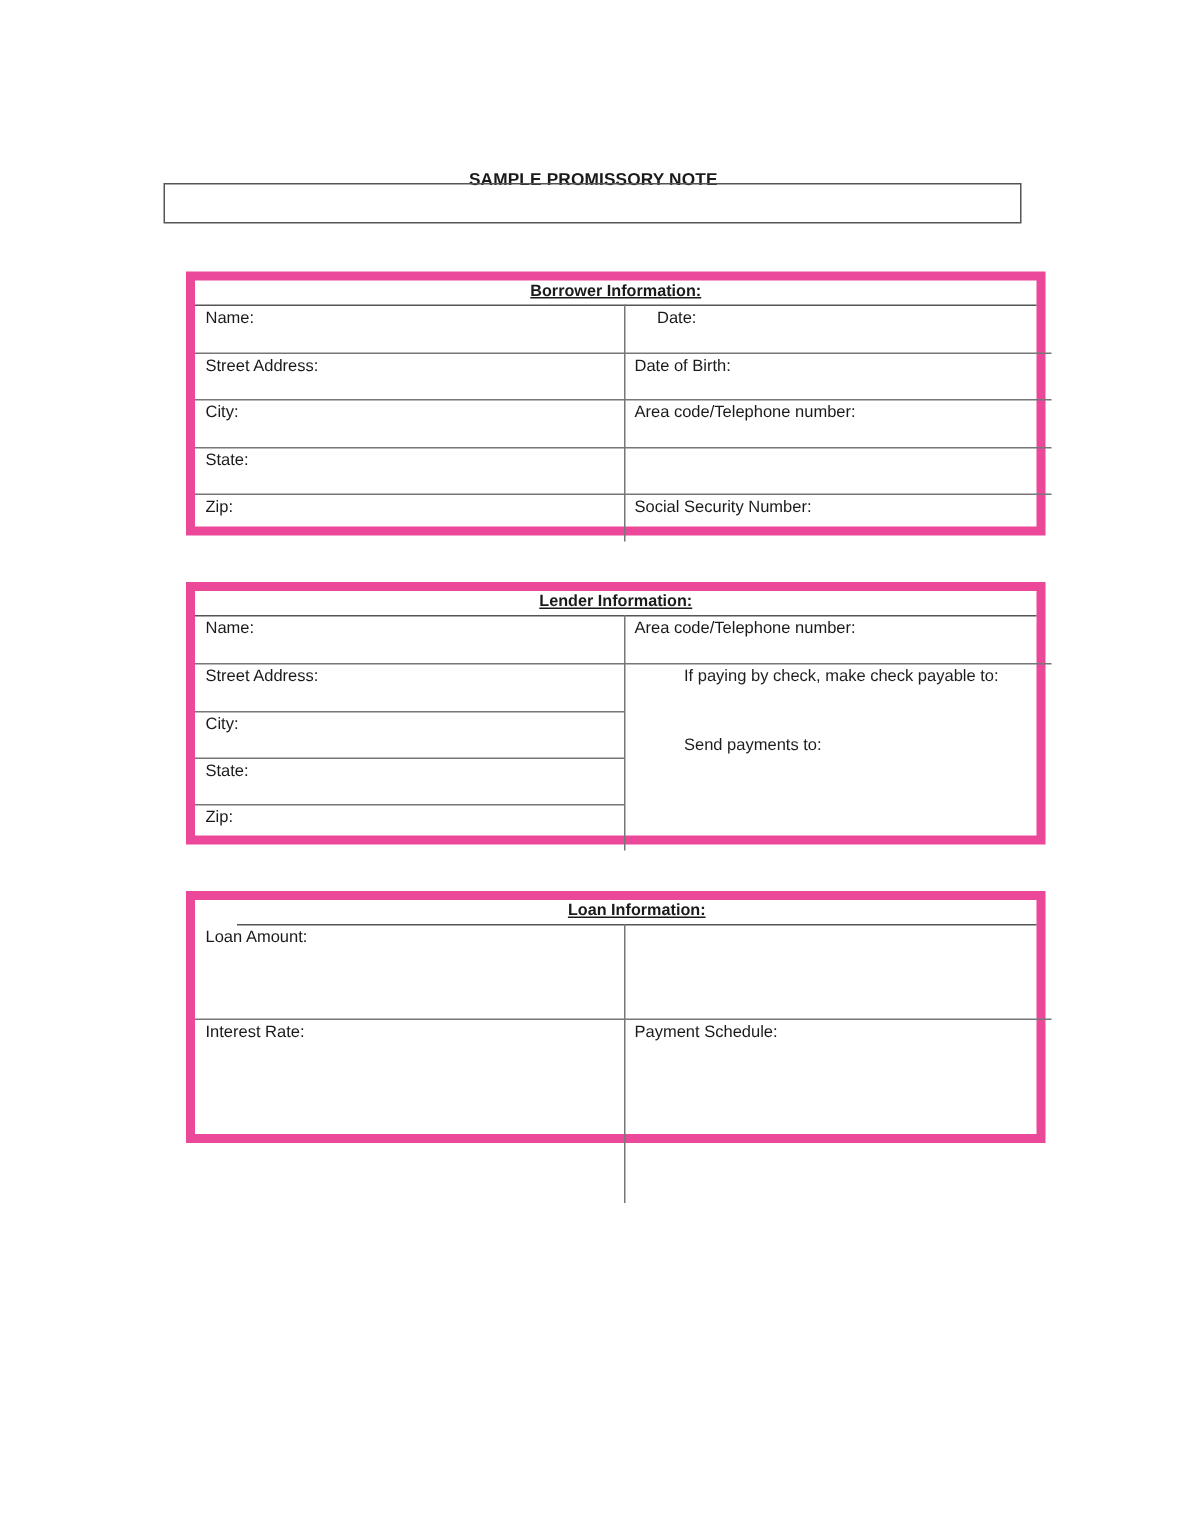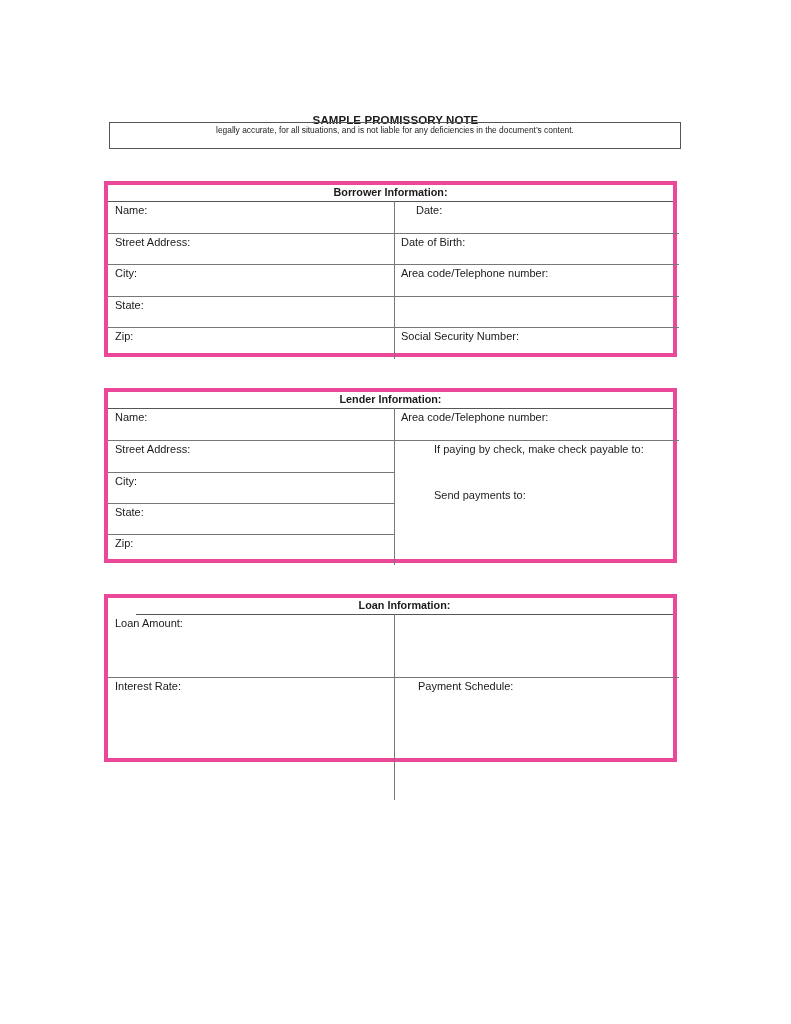--- a/index.html
+++ b/index.html
@@ -3,36 +3,35 @@
 <meta charset="utf-8">
 <style>
   html, body { margin: 0; padding: 0; background: #ffffff; }
   body { width: 791px; height: 1024px; position: relative; overflow: hidden;
          font-family: "Liberation Sans", sans-serif; color: #1a1a1a; }
   .title { position: absolute; top: 94px; left: 0; width: 791px; text-align: center;
            font-weight: bold; font-size: 11.5px; letter-spacing: 0.1px; margin-top: 20px; }
   .disclaimer { position: absolute; left: 109px; top: 122px; width: 572px; height: 27px;
                 border: 1px solid #555; box-sizing: border-box; text-align: center;
                 font-size: 8.4px; line-height: 11.5px; padding-top: 2px; color: #222; }
-  .box { position: absolute; left: 104px; width: 573px; border: 4px solid #ec4899;
-         box-sizing: border-box; }
+  .box { position: absolute; left: 124px; width: 573px; border: 6px solid #ec4899;
+         box-sizing: border-box; text-decoration: underline; }
   .box-header { height: 16px; border-bottom: 1px solid #555; text-align: center;
                 font-weight: bold; font-size: 10.8px; line-height: 15px; }
   .cell { position: absolute; box-sizing: border-box; font-size: 11px; padding: 3px 0 0 7px; }
   .hline { position: absolute; height: 0; border-top: 1px solid #777; }
   .vline { position: absolute; width: 0; border-left: 1px solid #777; }
   .label { position: absolute; font-size: 11px; color: #1e1e1e; white-space: nowrap; }
 </style>
 </head>
 <body>
 
 <div class="title">SAMPLE PROMISSORY NOTE</div>
 
 <div class="disclaimer">
-  <div>legally accurate, for all situations, and is not liable for any deficiencies in the document’s content.</div>
 </div>
 
 <div class="box" style="top:181px;height:176px;">
   <div class="box-header">Borrower Information:</div>
   <div class="vline" style="left:286px;top:16px;height:158px;"></div>
   <div class="hline" style="left:0;top:48px;width:571px;"></div>
   <div class="hline" style="left:0;top:79px;width:571px;"></div>
   <div class="hline" style="left:0;top:111px;width:571px;"></div>
   <div class="hline" style="left:0;top:142px;width:571px;"></div>
 
@@ -67,14 +66,14 @@
   </div>
 </div>
 
 <div class="box" style="top:594px;height:168px;padding-left:28px;">
   <div class="box-header">Loan Information:</div>
   <div class="vline" style="left:286px;top:16px;height:186px;"></div>
   <div class="hline" style="left:0;top:79px;width:571px;"></div>
 
   <div class="cell" style="left:0;top:16px;width:286px;height:63px;"><span>Loan Amount:</span></div>
   <div class="cell" style="left:0;top:79px;width:286px;height:123px;"><span>Interest Rate:</span></div>
-  <div class="cell" style="left:286px;top:79px;width:285px;height:123px;margin-left:17px;"><span>Payment Schedule:</span></div>
+  <div class="cell" style="left:286px;top:79px;width:285px;height:123px;"><span>Payment Schedule:</span></div>
 </div>
 
 </body></html>

